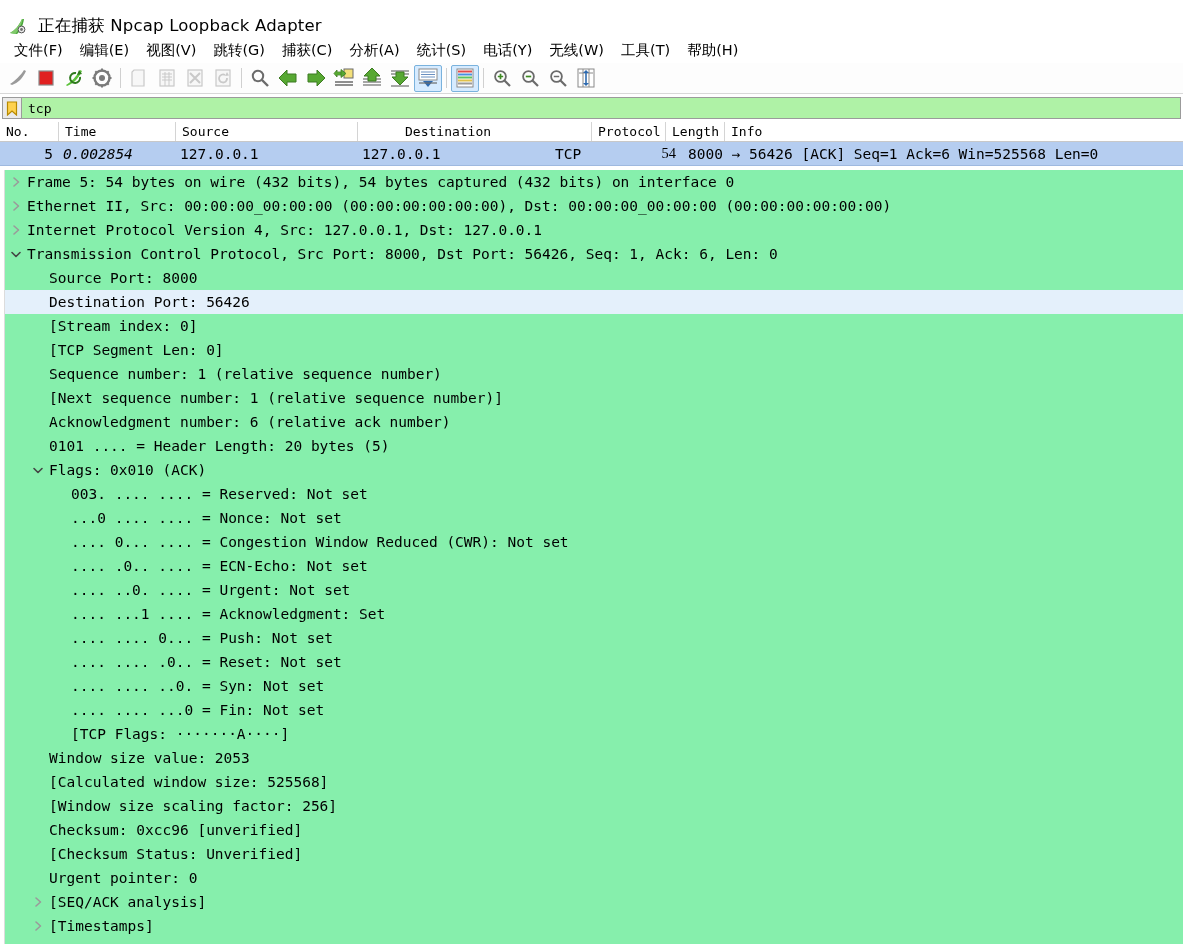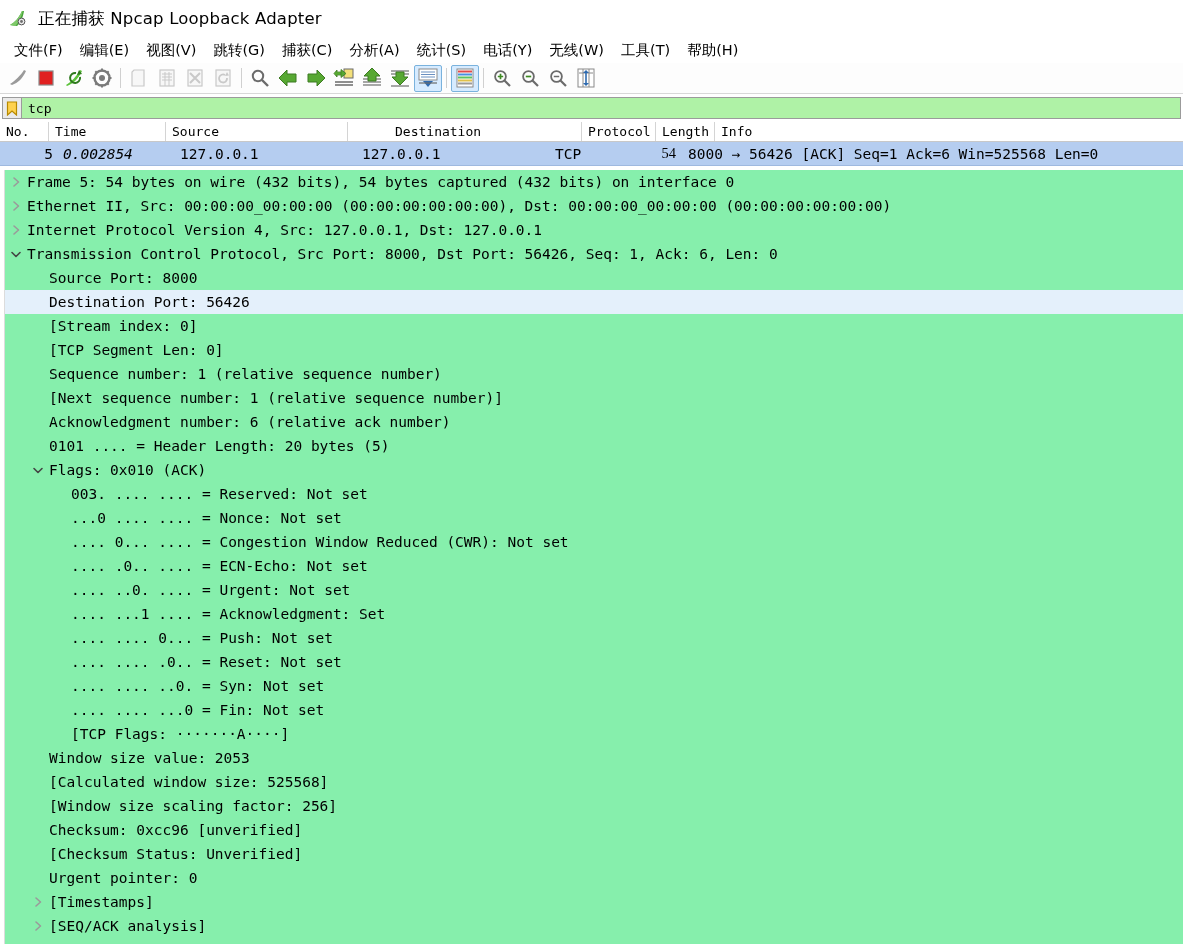--- a/index.html
+++ b/index.html
@@ -7,21 +7,21 @@
     margin: 0; padding: 0;
     width: 1183px; height: 944px;
     background: #ffffff;
     font-family: "DejaVu Sans", "Liberation Sans", sans-serif;
     overflow: hidden;
   }
   #app { width: 1183px; height: 944px; position: relative; background:#fff; }
 
   
   .titlebar {
-    height: 37px; display: flex; align-items: center;
+    height: 37px; display: flex; align-items: flex-end;
     padding-left: 8px; background: #ffffff;
   }
   .title-icon { width: 22px; height: 20px; position: relative; margin-right: 8px; flex: none; }
   .title-text {
     font-family: "DejaVu Sans", "Liberation Sans", sans-serif;
     font-size: 16.5px; color: #000; letter-spacing: .2px;
   }
 
   
   .menubar {
@@ -301,21 +301,21 @@
     <span class="filter-bookmark">
       <svg width="12" height="15" viewBox="0 0 12 15">
         <path d="M1.5 1 H10.5 V14 L6 10 L1.5 14 Z" fill="#ffd24d" stroke="#b78a00" stroke-width="1.2"></path>
       </svg>
     </span>
     <input class="filter-input" type="text" id="filter-input" placeholder="应用显示过滤器 … &lt;Ctrl-/&gt;" value="tcp" style="">
   </div>
 
   <div class="packetlist">
     <div class="plist-header" id="plist-header">
-        <div class="ph" style="width: 49px;">No.</div>
+        <div class="ph" style="width: 59px;">No.</div>
         <div class="ph" style="width: 117px;">Time</div>
         <div class="ph" style="width: 182px;">Source</div>
         <div class="ph" style="width: 193px; margin-left: 41px;">Destination</div>
         <div class="ph" style="width: 74px;">Protocol</div>
         <div class="ph" style="width: 59px;">Length</div>
         <div class="ph" style="width: 501px;">Info</div>
       </div>
     <div id="plist-body">
         <div class="plist-row">
           <div class="pc num" style="width: 57px;">5</div>
@@ -471,26 +471,26 @@
         <div class="drow">
           <span class="twisty" style="margin-left: 22px;"></span>
           <span class="dlabel">Urgent pointer: 0</span>
         </div>
         <div class="drow">
           <span class="twisty" style="margin-left: 22px;">
             <svg width="9" height="12" viewBox="0 0 9 12">
               <path d="M2 2 L6.5 6 L2 10" fill="none" stroke="#9a9a9a" stroke-width="1.6" stroke-linecap="round" stroke-linejoin="round"></path>
             </svg>
           </span>
-          <span class="dlabel">[Timestamps]</span>
+          <span class="dlabel">[SEQ/ACK analysis]</span>
         </div>
         <div class="drow">
           <span class="twisty" style="margin-left: 22px;">
             <svg width="9" height="12" viewBox="0 0 9 12">
               <path d="M2 2 L6.5 6 L2 10" fill="none" stroke="#9a9a9a" stroke-width="1.6" stroke-linecap="round" stroke-linejoin="round"></path>
             </svg>
           </span>
-          <span class="dlabel">[SEQ/ACK analysis]</span>
+          <span class="dlabel">[Timestamps]</span>
         </div>
       </div>
   </div>
 
 </div>
 
 </body></html>

